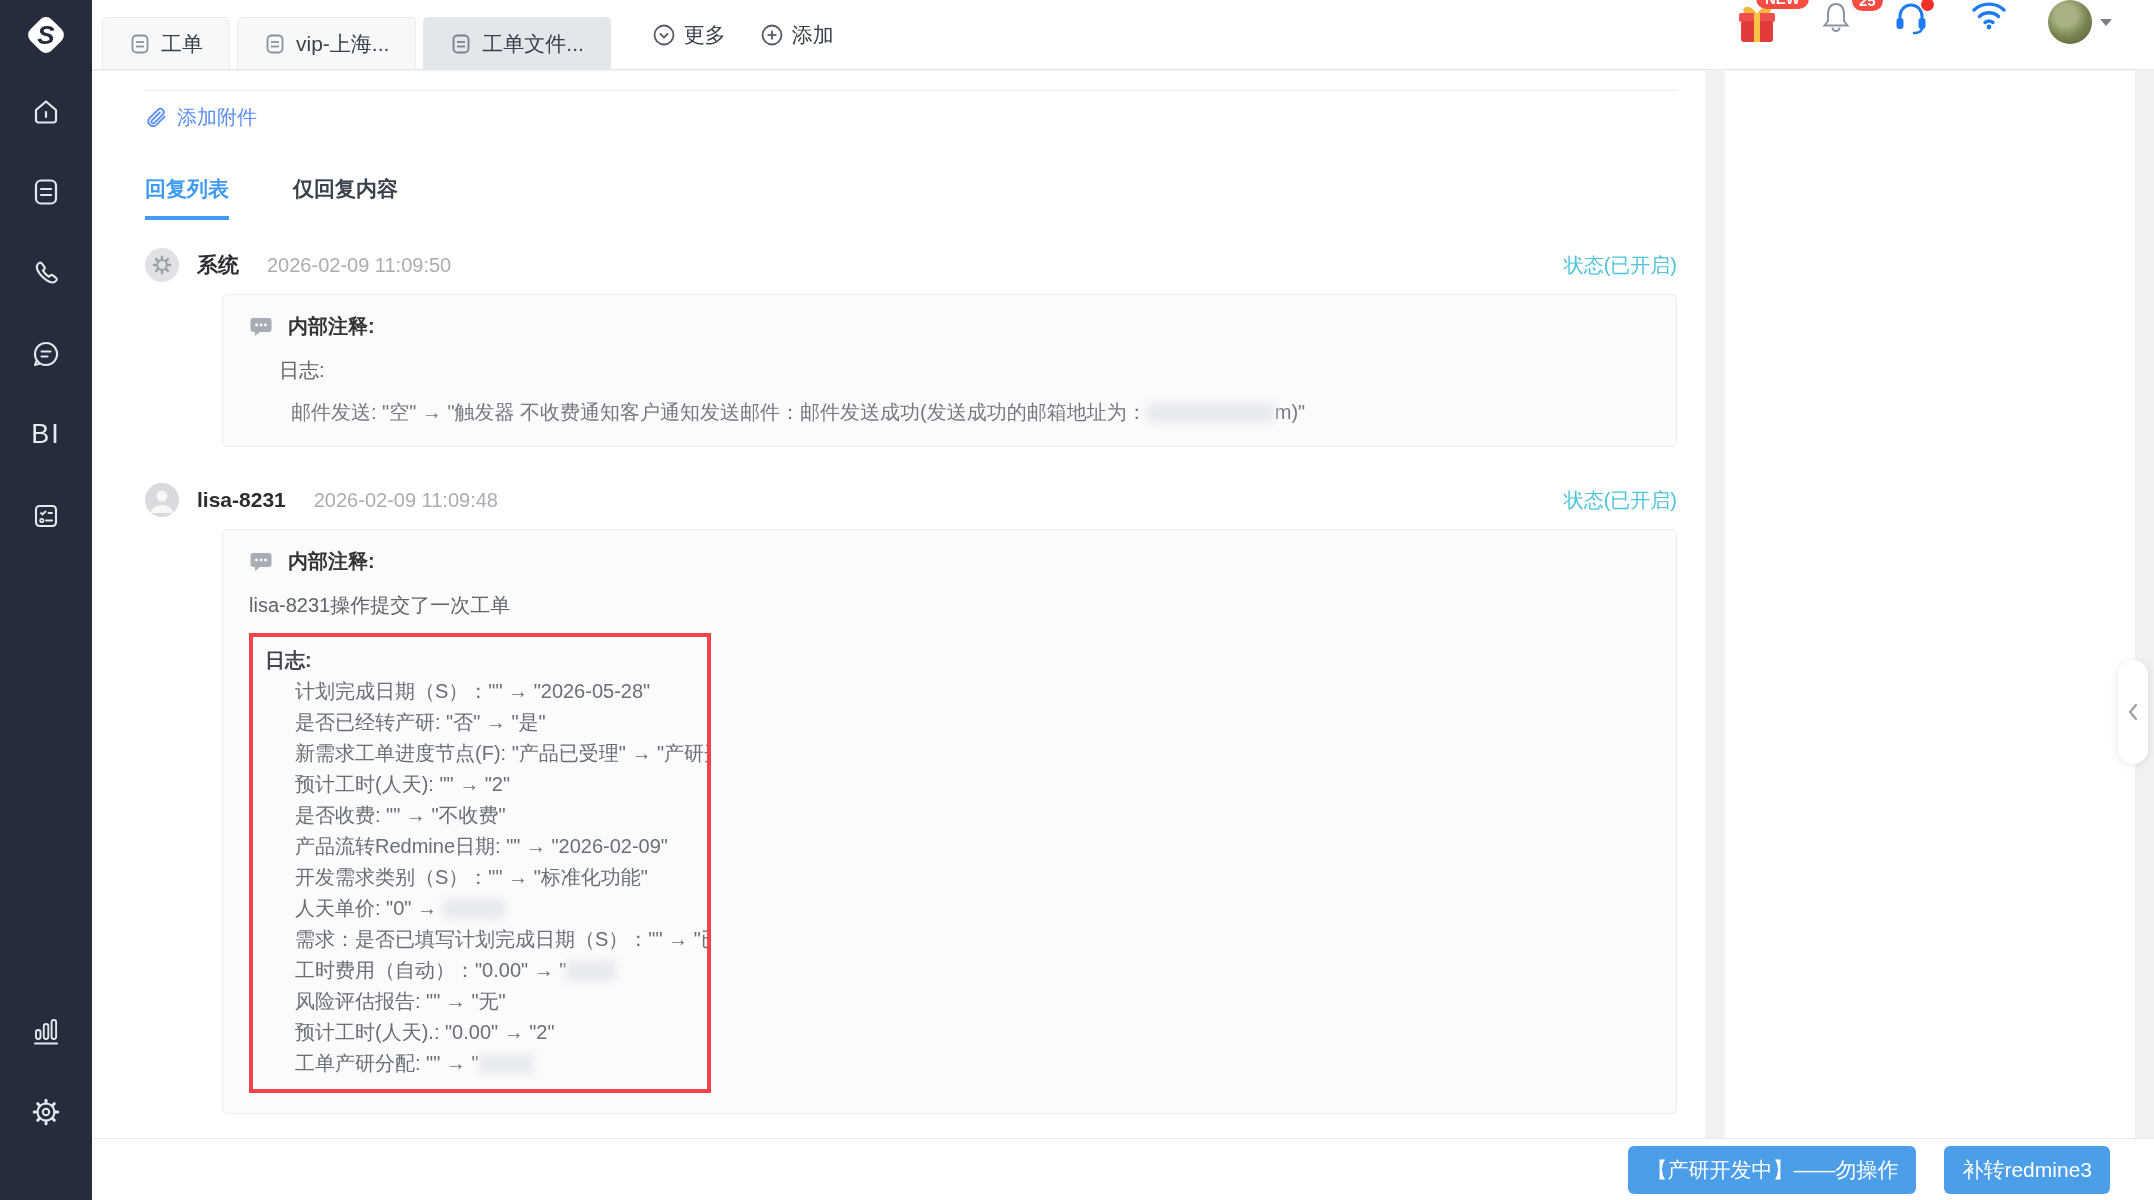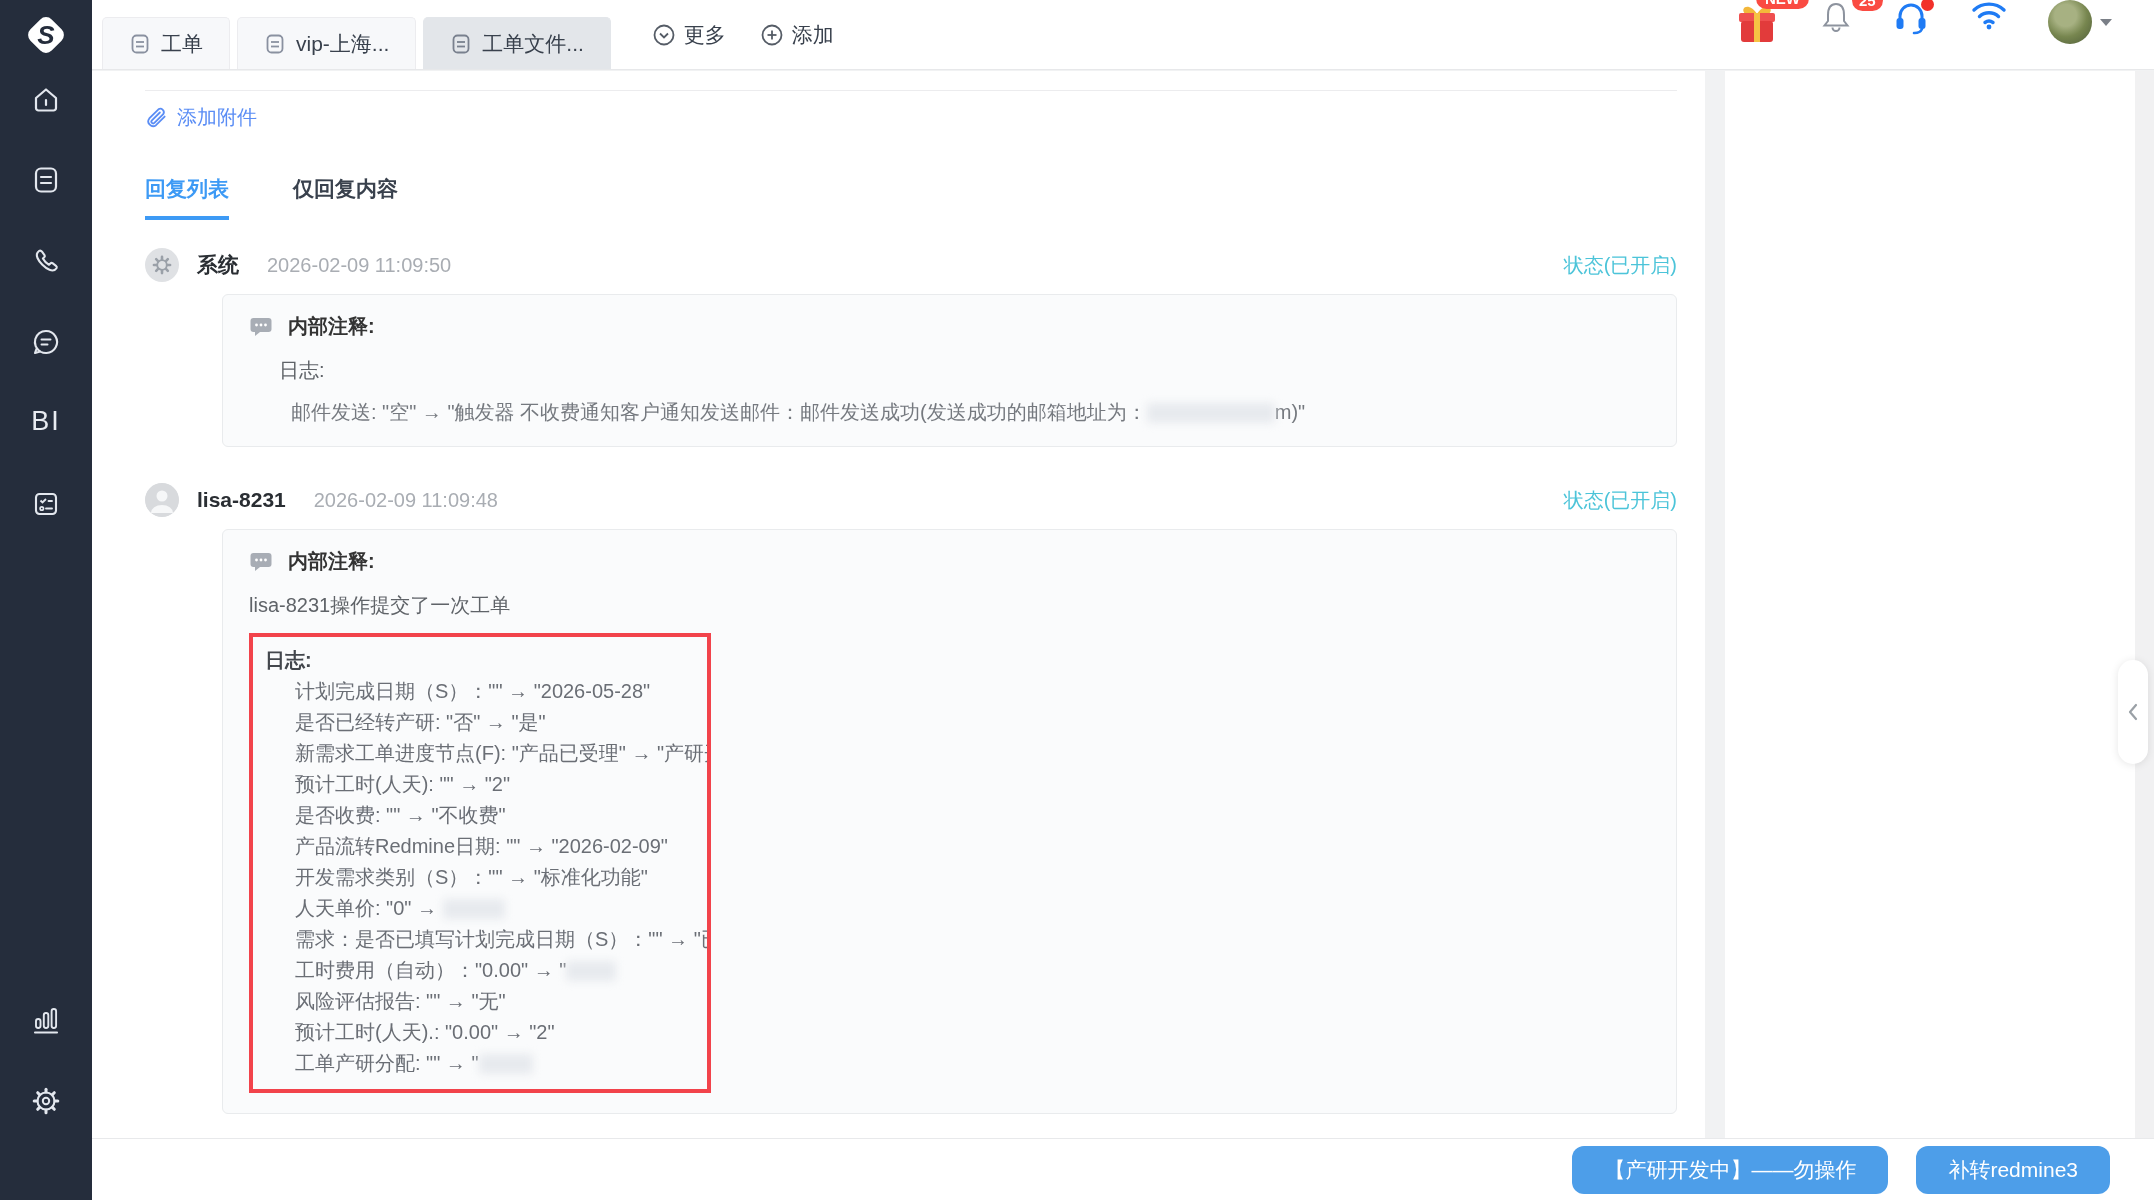--- a/index.html
+++ b/index.html
@@ -22,21 +22,21 @@
     font-weight:bold; padding:3px 9px; border-radius:12px; line-height:1; white-space:nowrap; }
   .badge.num { left:32px; top:-10px; padding:3px 7px; }
   .red-dot { position:absolute; right:-4px; top:-2px; width:13px; height:13px; border-radius:50%; background:#f2302a; }
   .avatar-top { width:44px; height:44px; border-radius:50%;
     background:radial-gradient(circle at 40% 35%, #a7b182 0 28%, #77864f 55%, #4c5a38 100%); }
   .caret-down { width:0; height:0; border-left:6px solid transparent; border-right:6px solid transparent;
     border-top:7px solid #7a7f87; margin-left:8px; }
 
   
   .sidebar { position:fixed; left:0; top:70px; width:92px; height:1130px; background:#252d3c; z-index:30; }
-  .side-item { position:absolute; left:0; width:92px; height:56px; display:flex; justify-content:center; cursor:pointer; }
+  .side-item { position:absolute; left:0; width:92px; height:56px; display:flex; align-items:center; justify-content:center; cursor:pointer; }
   .bi-text { color:#e8ebf1; font-size:27px; letter-spacing:2px; font-weight:400; }
 
   
   .main-card { position:fixed; left:92px; top:71px; width:1613px; height:1068px; background:#fff;
     overflow:hidden; padding:0 28px 0 53px; z-index:10; }
   .top-divider { height:1px; background:#ececee; margin-top:19px; }
   .attach-row { margin-top:13px; display:flex; align-items:center; gap:9px; color:#5a8df5; font-size:20px; cursor:pointer; width:fit-content; }
   .reply-tabs { margin-top:44px; display:flex; gap:64px; font-size:21px; font-weight:bold; }
   .reply-tab { padding-bottom:13px; cursor:pointer;text-align:center; }
   .reply-tab.active { color:#3d9af5; border-bottom:4px solid #3d9af5; }
@@ -69,21 +69,21 @@
   .right-panel { position:fixed; left:1725px; top:71px; width:410px; height:1068px; background:#fff; z-index:10; }
   .scroll-strip { position:fixed; right:0; top:71px; width:19px; height:1129px; background:#f1f1f2; z-index:15; }
   .collapse-handle { position:fixed; right:6px; top:660px; width:30px; height:104px; background:#fff;
     border-radius:15px; box-shadow:0 1px 8px rgba(0,0,0,.10); z-index:20;
     display:flex; align-items:center; justify-content:center; cursor:pointer; }
 
   
   .footer { position:fixed; left:92px; bottom:0; width:2062px; height:61px; background:#fff;
     box-shadow:0 -1px 0 #e8e9eb; display:flex; align-items:center; justify-content:flex-end;
     gap:28px; padding-right:44px; z-index:25; }
-  .btn { background:#4d9ee9; color:#fff; font-size:21px; padding:10px 32px; border-radius:12px;
+  .btn { background:#4d9ee9; color:#fff; font-size:21px; padding:10px 18px; border-radius:6px;
     border:none; cursor:pointer; white-space:nowrap; font-family:inherit; }
 </style>
 </head>
 <body>
 
 <div class="topbar">
   <div class="logo-box">
     <svg width="50" height="50" viewBox="0 0 50 50">
       <rect x="10" y="10" width="30" height="30" rx="8" transform="rotate(45 25 25)" fill="#ffffff"></rect>
       <text x="25" y="34" font-size="26" font-weight="bold" font-style="italic" text-anchor="middle" fill="#252d3c">S</text>

